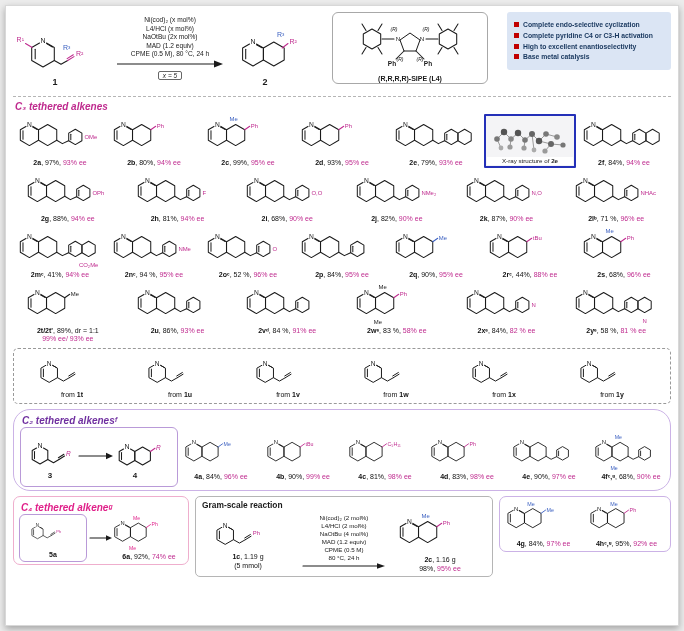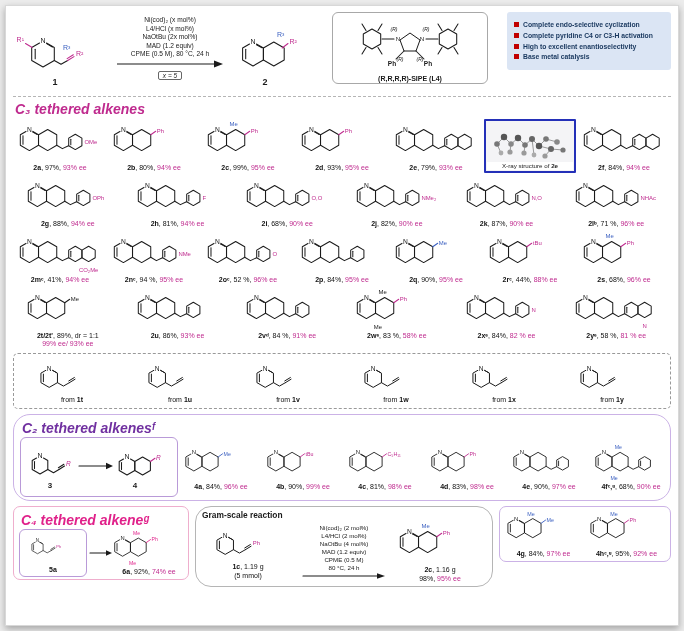--- a/index.html
+++ b/index.html
@@ -8,38 +8,38 @@
   .page{width:674px;height:621px;background:#fff;border:1px solid #d8d8d8;box-shadow:0 3px 7px rgba(0,0,0,.3);padding:6px 7px;display:flex;flex-direction:column}
   .hdr{display:flex;gap:5px;align-items:flex-start}
   .rxn{display:flex;flex-direction:column;align-items:center;width:112px;padding-top:4px}
   .condlines{font-size:6.6px;text-align:center;line-height:1.3;white-space:nowrap}
   .xnote{border:1px solid #666;font-size:6.5px;font-style:italic;padding:0 4px;margin-top:2px;border-radius:2px}
   .ligbox{border:1px solid #a8a8a8;border-radius:6px;padding:2px 3px 1px;text-align:center;background:#fff}
   .ligcap{font-size:7px;font-weight:bold;margin-top:-2px}
   .hlbox{background:#dbe5f4;border-radius:3px;padding:6px 7px;margin-left:auto;width:164px}
   .hl{display:flex;align-items:flex-start;gap:4px;font-size:6.8px;font-weight:bold;color:#17365d;margin:3px 0;line-height:1.15}
   .bullet{width:5px;height:5px;background:#c00000;flex:none;margin-top:1px}
-  .sectitle{font-size:14px;font-weight:bold;font-style:italic;margin:3px 0 1px 2px}
+  .sectitle{font-size:10px;font-weight:bold;font-style:italic;margin:3px 0 1px 2px}
   .mag{color:#bf2a8e}.pur{color:#7030a0}.pinkT{color:#e0218a}
   .crow{display:flex;justify-content:space-between;margin-top:2px}
   .cell{display:flex;flex-direction:column;align-items:center;flex:1;min-width:0}
   .cap{font-size:7px;color:#111;text-align:center;line-height:1.25;margin-top:1px;white-space:nowrap}
   .cid{font-weight:bold}
   .ee{color:#bf2a8e}
   .dashbox{border:1px dashed #999;border-radius:5px;padding:3px 4px;margin-top:4px}
   .c3sec{border-top:1px dashed #b5b5b5;margin-top:4px;padding-top:1px}
   .c2box{border:1px solid #cbb2e6;border-radius:17px;margin-top:5px;padding:2px 6px 3px}
   .c2row{display:flex;align-items:center;gap:2px}
   .schemebox{border:1px solid #b99ad8;border-radius:6px;padding:1px 3px;flex:none}
   .c2row .cell svg.cmp{width:82px;height:39px}
   .botrow{display:flex;gap:6px;margin-top:5px;align-items:flex-start}
   .c4box{border:1.5px solid #efaecd;border-radius:7px;width:176px;padding:2px 5px;flex:none}
   .c4row{display:flex;align-items:center;gap:2px}
   .smbox{border:1px solid #b99ad8;border-radius:6px;padding:1px 2px;text-align:center}
-  .grambox{border:1px solid #b5b5b5;border-radius:16px;flex:1;padding:3px 6px}
+  .grambox{border:1px solid #b5b5b5;border-radius:5px;flex:1;padding:3px 6px}
   .gramtitle{font-size:8.4px;font-weight:bold}
   .gramrow{display:flex;align-items:center;justify-content:space-between;gap:3px;margin-top:1px}
   .gcond{font-size:6.2px;text-align:center;line-height:1.3;white-space:nowrap}
   .gcol{display:flex;flex-direction:column;align-items:center}
   .extrabox{border:1px solid #cbb2e6;border-radius:7px;width:172px;flex:none;display:flex;align-items:center;padding:2px}
   .extrabox .cell svg.cmp{width:84px;height:40px}
   .c4box svg.cmp{width:80px;height:38px}
   .c4box svg.smv{width:62px;height:30px}
   .xraybox{border:2px solid #2430b8;background:#f4f4f6;width:92px;border-radius:1px;display:flex;flex-direction:column;align-items:center;padding:1px}
   .xcap{font-size:6.2px;background:#fff;width:100%;text-align:center;line-height:1.3}

